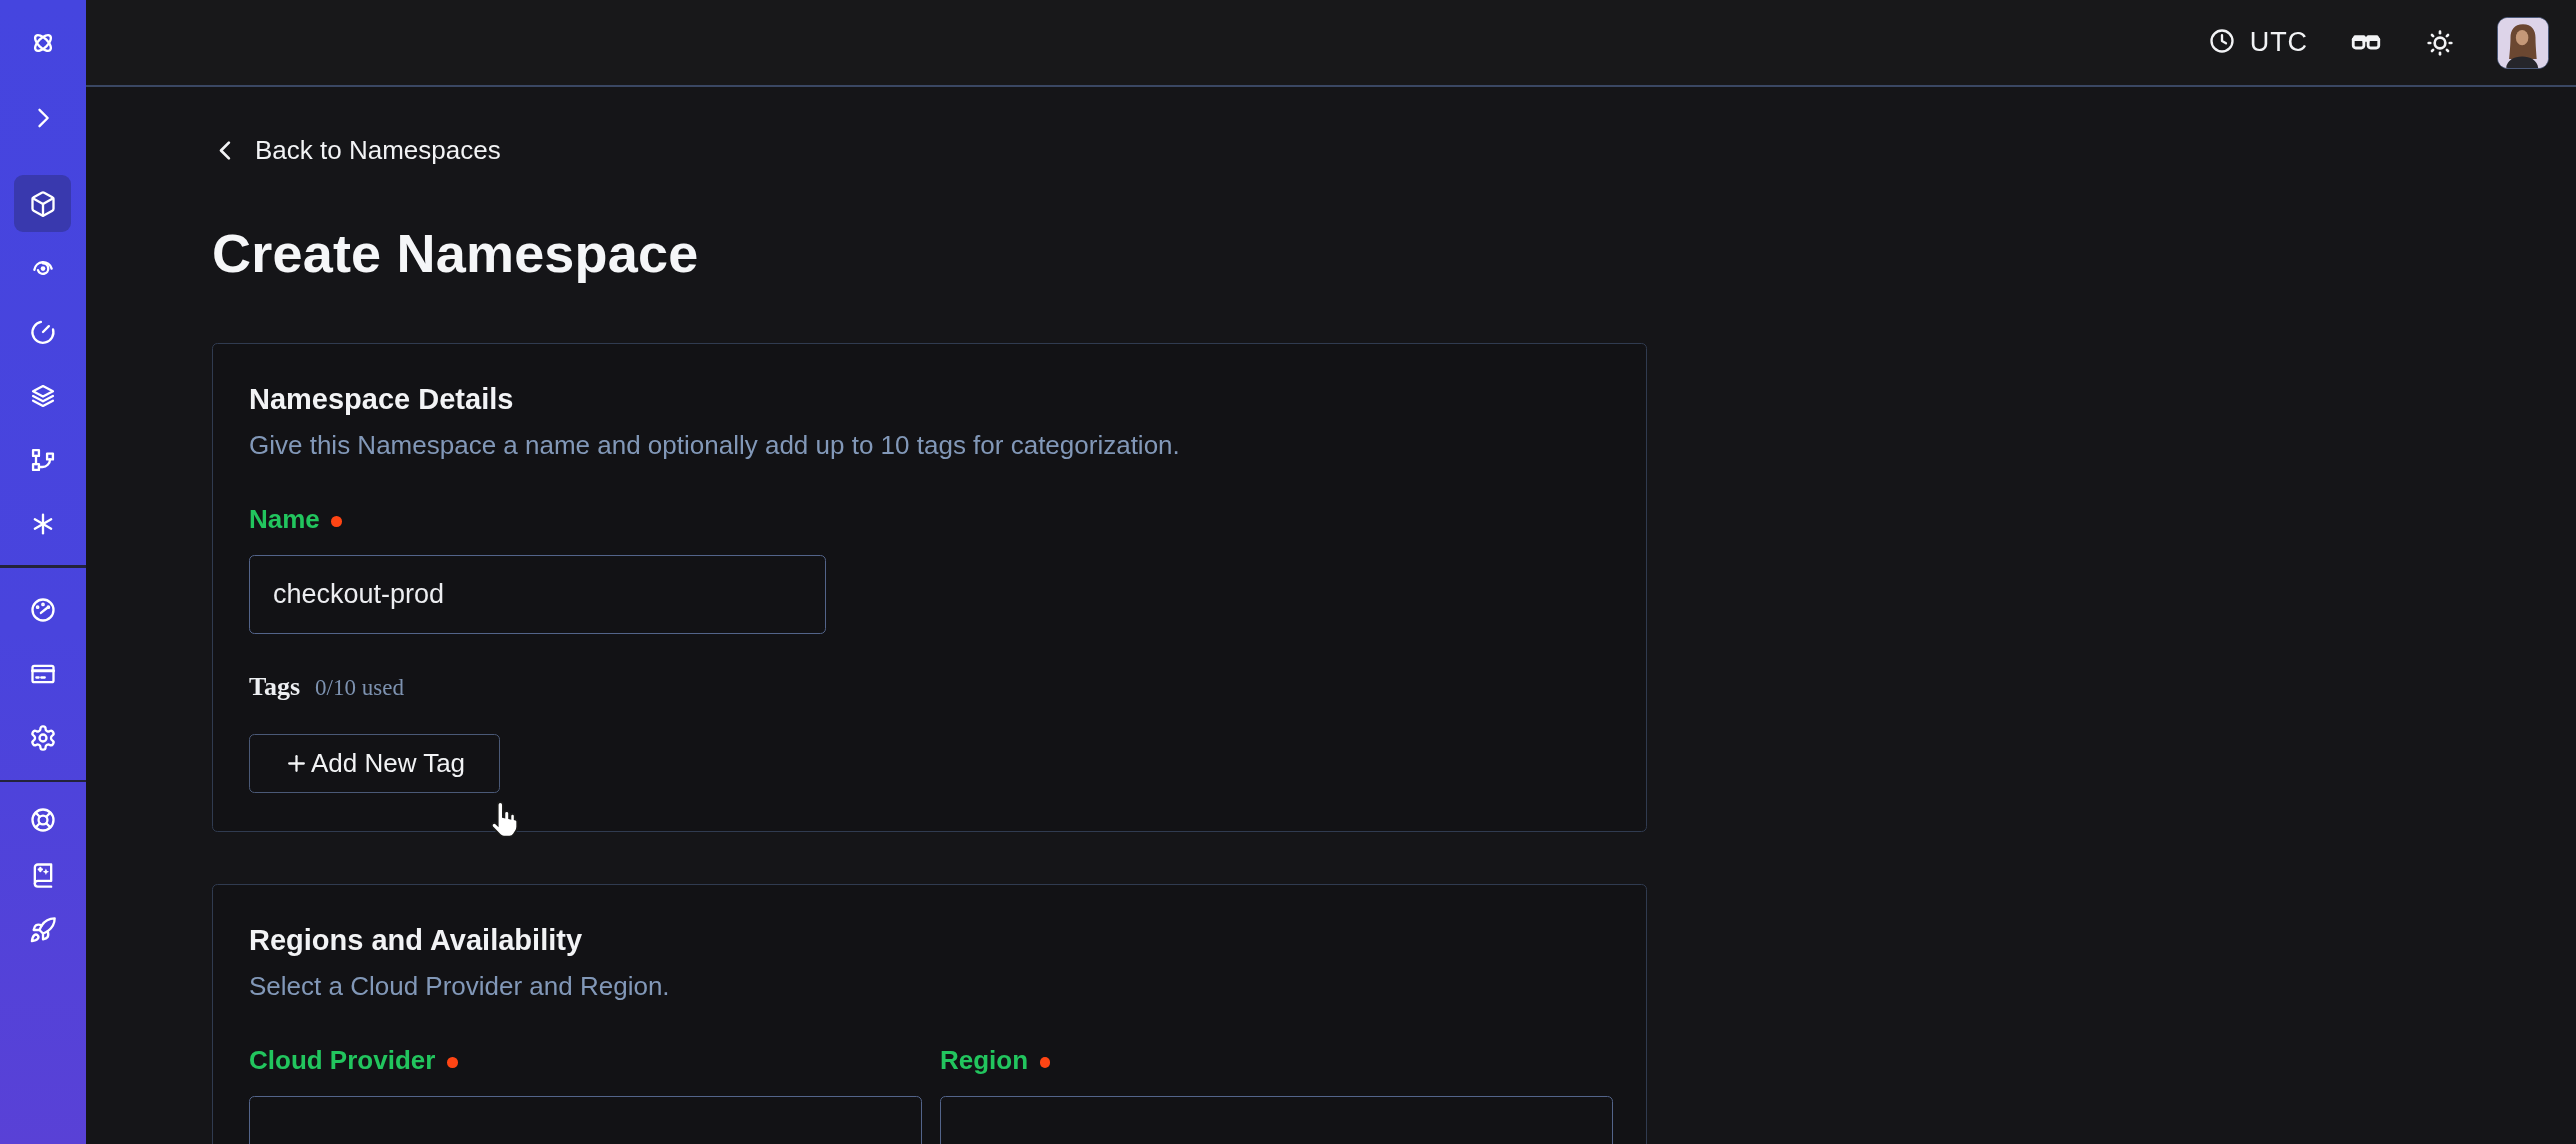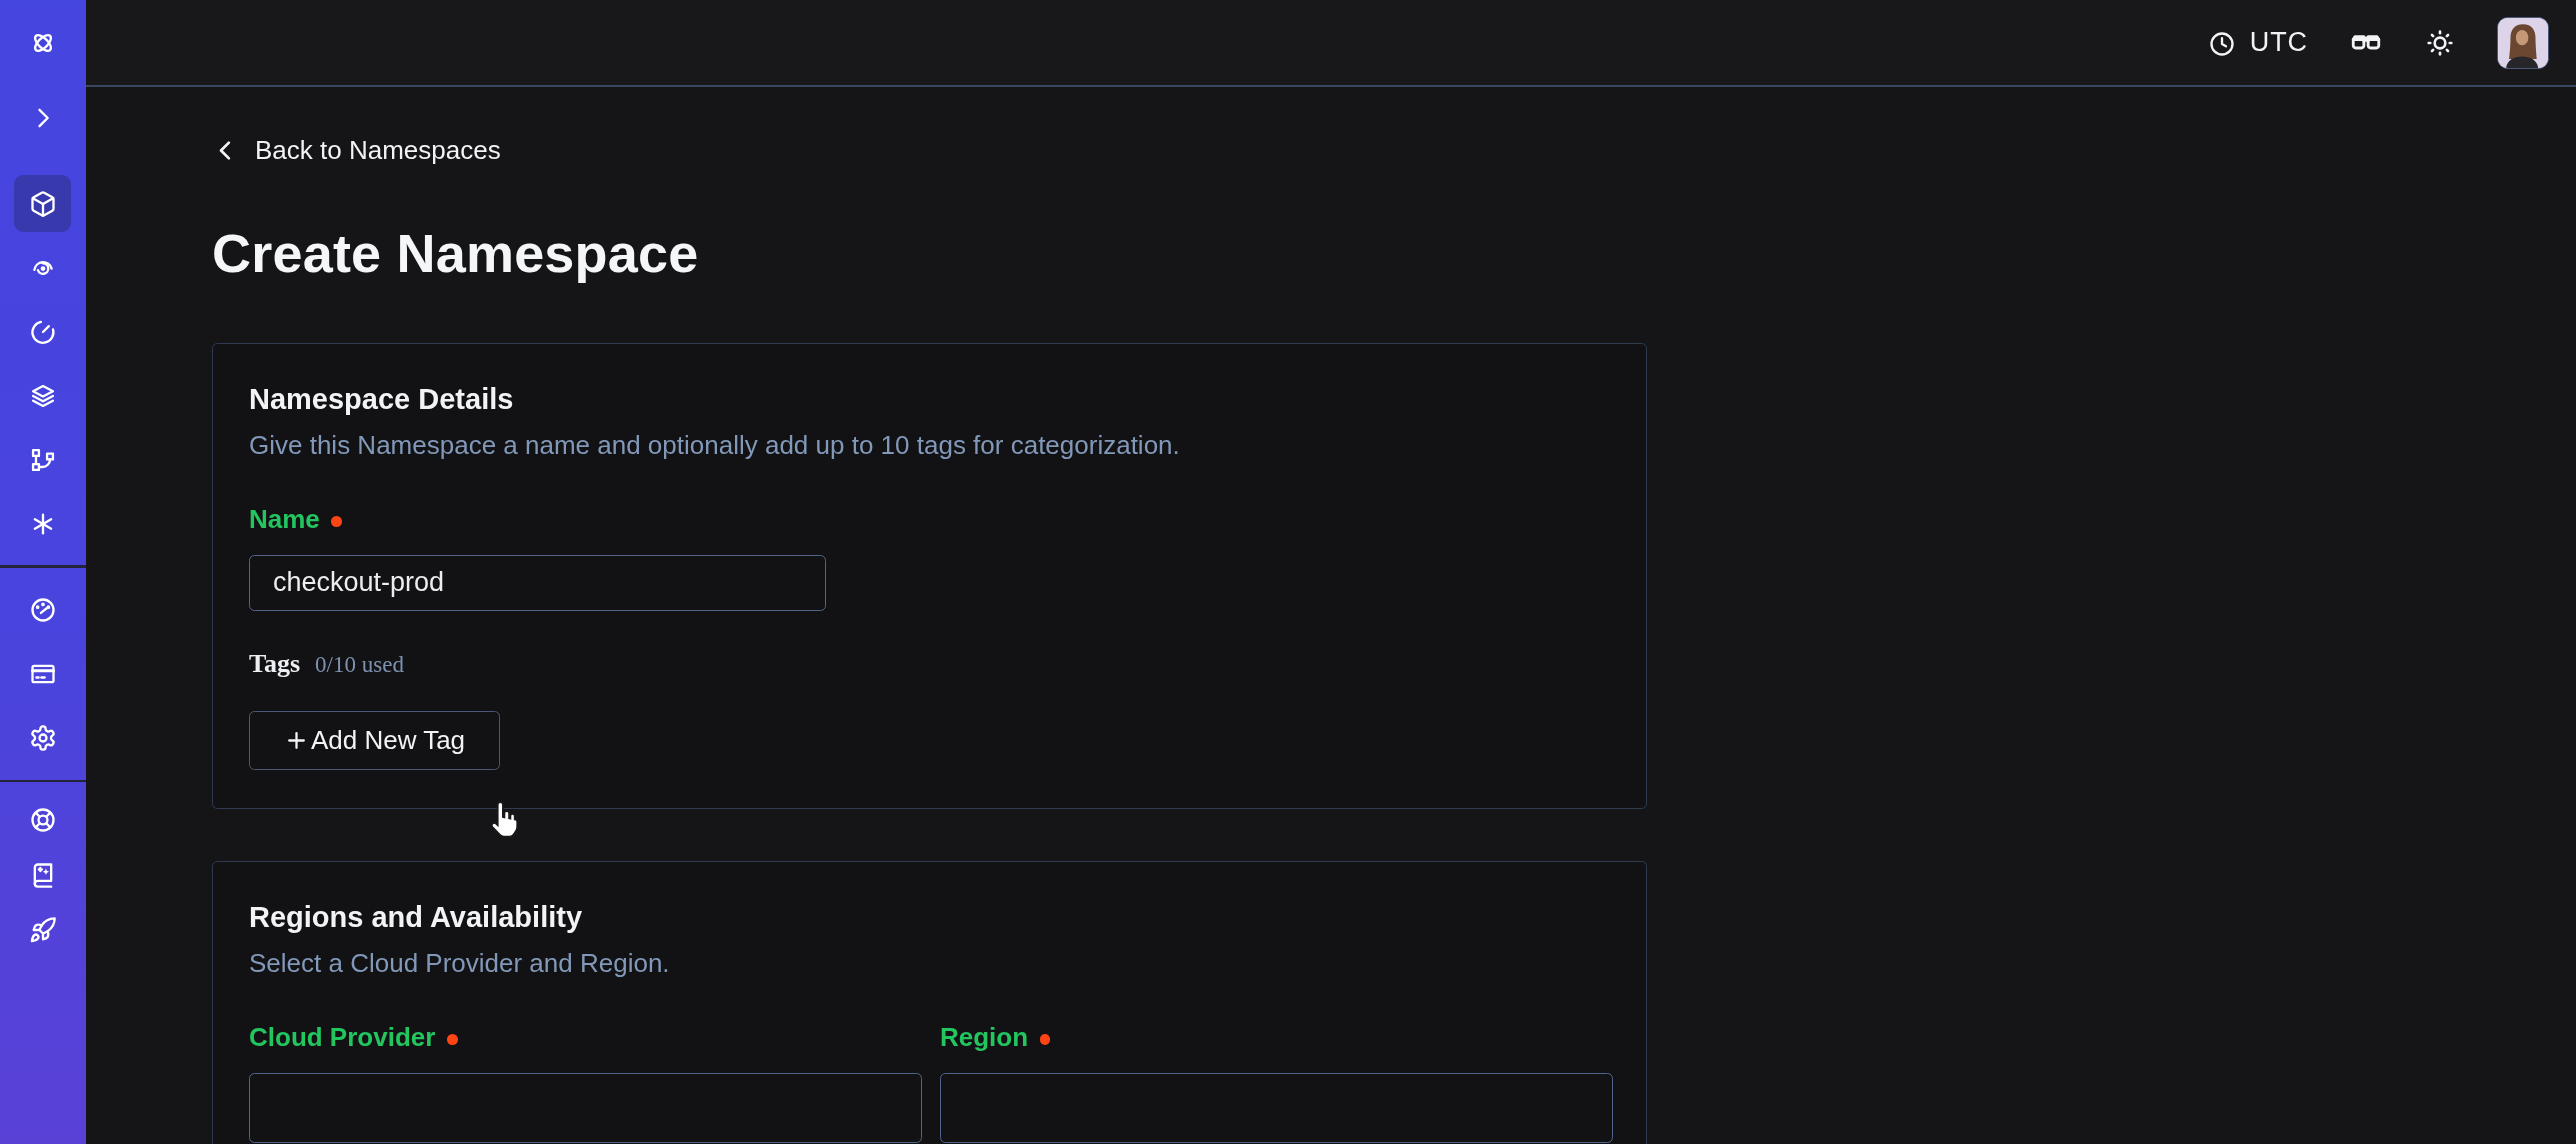--- a/index.html
+++ b/index.html
@@ -36,21 +36,21 @@
   .side-divider { width: 86px; height: 2.7px; background: #23233B; margin: 9.8px 0; flex: 0 0 auto; }
 
   
   .topbar {
     position: absolute; left: 86px; top: 0; right: 0; height: 87px;
     background: #18181A; border-bottom: 2.7px solid #3A4763;
     display: flex; align-items: center; justify-content: flex-end;
     gap: 41px; padding-right: 27px; z-index: 10;
   }
   .topbar svg { stroke: #F2F3F5; fill: none; stroke-width: 2; stroke-linecap: round; stroke-linejoin: round; }
-  .tz-group { display: flex; align-items: flex-end; gap: 13.4px; cursor: pointer; }
+  .tz-group { display: flex; align-items: flex-start; gap: 13.4px; cursor: pointer; }
   .tz-label { font-size: 27px; letter-spacing: 0.9px; }
   .icon-btn { display: flex; align-items: center; justify-content: center; cursor: pointer; }
   .avatar-btn {
     width: 52px; height: 52px; border-radius: 10.7px; border: 1.8px solid #4A5878;
     overflow: hidden; cursor: pointer; background: #DDD4E9;
   }
   .avatar-btn svg { width: 100%; height: 100%; stroke: none; }
 
   
   .main {
@@ -70,21 +70,21 @@
   }
   .card + .card { margin-top: 52px; }
   .card h2 { font-size: 29px; font-weight: 700; color: #F2F3F5; }
   .card .subtitle { font-size: 26px; color: #8298B8; margin-top: 14.3px; }
 
   .field-label { display: flex; align-items: center; gap: 11.6px; margin-top: 43px; }
   .field-label .lbl { font-size: 26px; font-weight: 700; color: #22c55e; }
   .req-dot { width: 10.7px; height: 10.7px; border-radius: 50%; background: #FF4514; margin-top: 3.6px; }
 
   .text-input {
-    margin-top: 19.7px; width: 577px; height: 56px;
+    margin-top: 19.7px; width: 577px; height: 79px;
     background: transparent; border: 1.8px solid #53648A; border-radius: 5.4px;
     color: #ECEDF0; font-size: 27px; font-family: "Liberation Sans", sans-serif;
     padding: 0 23px; outline: none; display: block;
   }
 
   .tags-row { display: flex; align-items: baseline; gap: 15px; margin-top: 38px; font-family: Liberation Serif, serif; }
   .tags-row .lbl { font-size: 26px; font-weight: 700; color: #EDEFF2; }
   .tags-count { font-size: 23px; color: #7D92B0; }
 
   .add-tag-btn {

